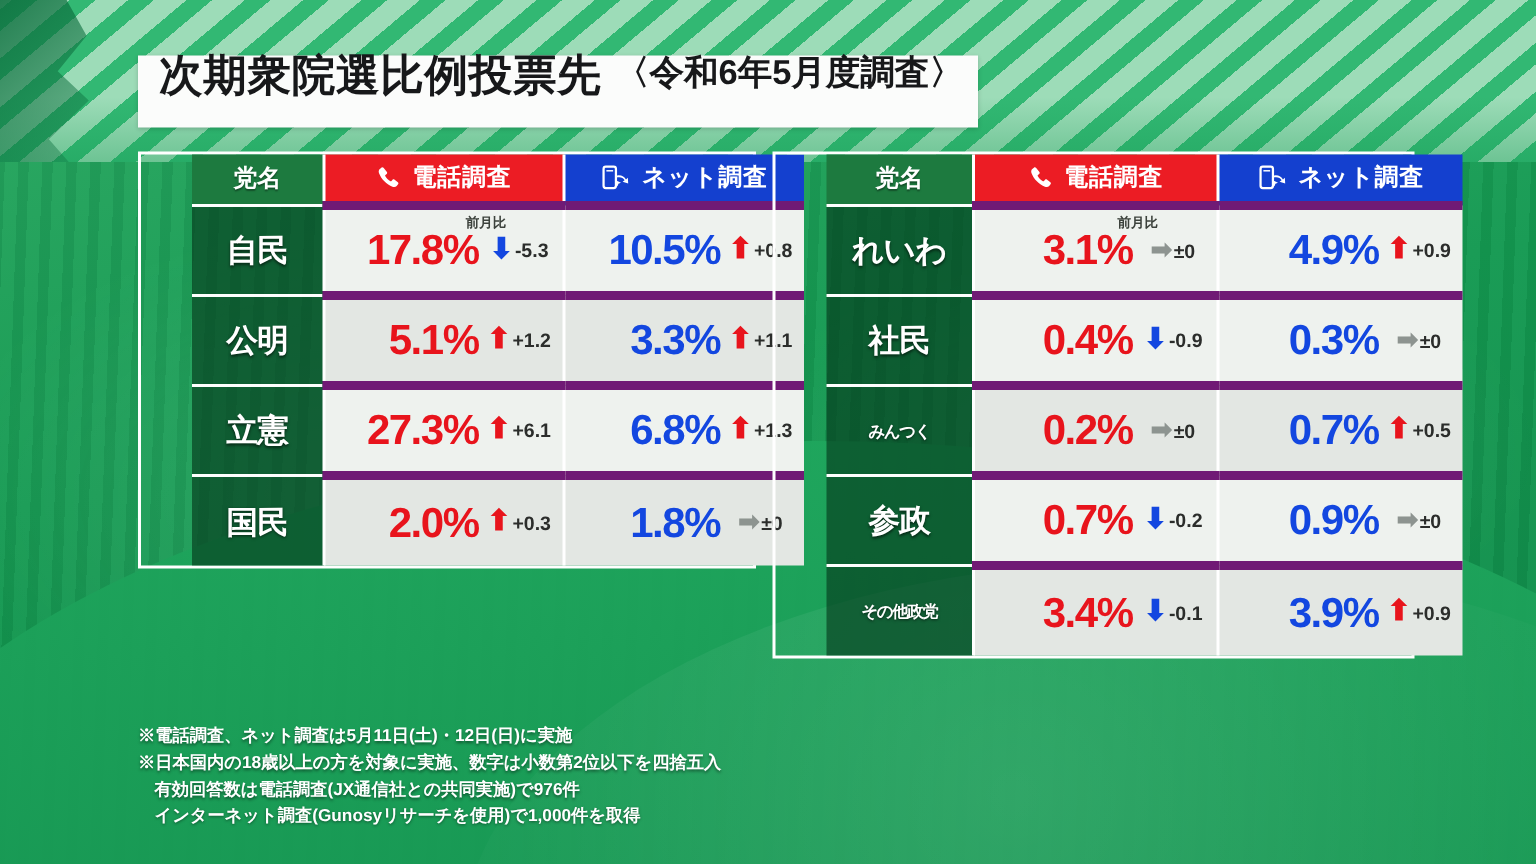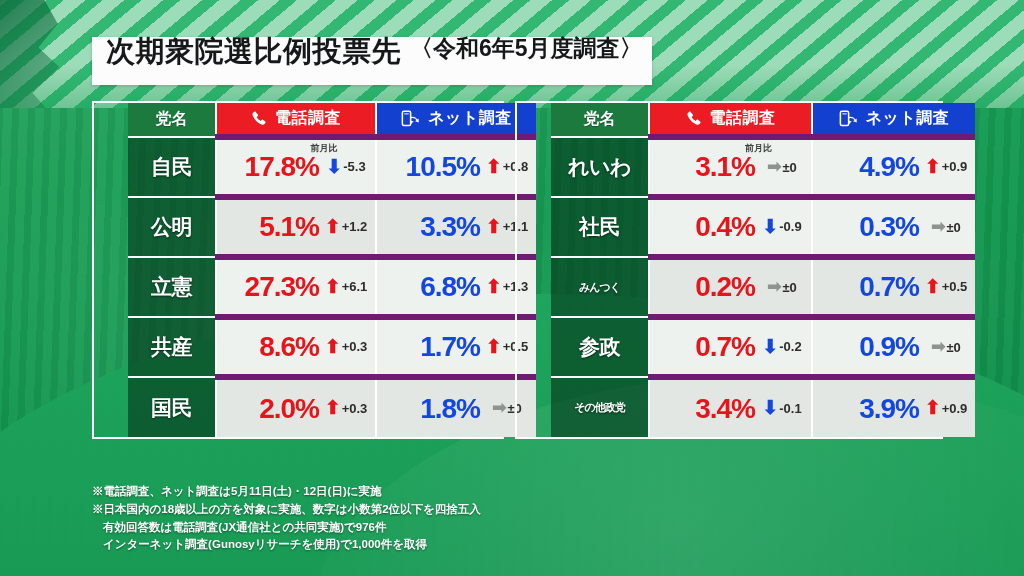--- a/index.html
+++ b/index.html
@@ -283,41 +283,20 @@
           <td class="val last">
             <div class="cell">
               <span class="pct net">6.8%</span>
               <div class="delta">
                 <span class="arrow up">⬆</span>
                 <span class="dval">+1.3</span>
               </div>
             </div>
           </td>
         </tr>
-        <tr>
-          <td class="party">共産</td>
-          <td class="val">
-            <div class="cell">
-              <span class="pct phone">8.6%</span>
-              <div class="delta">
-                <span class="arrow up">⬆</span>
-                <span class="dval">+0.3</span>
-              </div>
-            </div>
-          </td>
-          <td class="val last">
-            <div class="cell">
-              <span class="pct net">1.7%</span>
-              <div class="delta">
-                <span class="arrow up">⬆</span>
-                <span class="dval">+0.5</span>
-              </div>
-            </div>
-          </td>
-        </tr>
         <tr class="alt">
           <td class="party">国民</td>
           <td class="val">
             <div class="cell">
               <span class="pct phone">2.0%</span>
               <div class="delta">
                 <span class="arrow up">⬆</span>
                 <span class="dval">+0.3</span>
               </div>
             </div>

